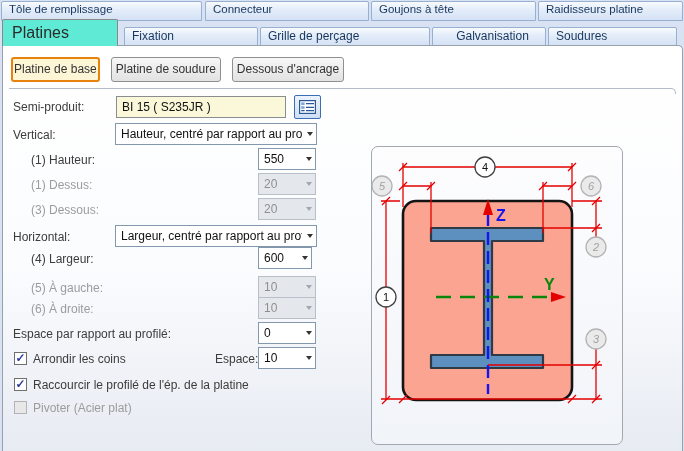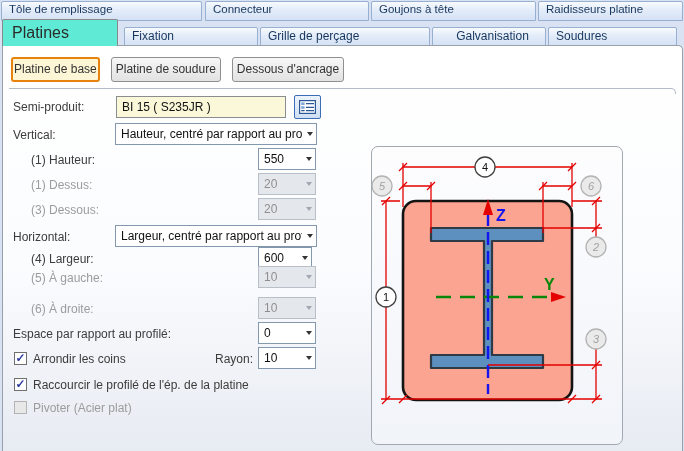--- a/index.html
+++ b/index.html
@@ -140,21 +140,21 @@
     </div>
 
     <div class="frow" style="top:201px;">
       <span class="lbl ind">(4) Largeur:</span>
       <span class="combo" style="left:255px;width:54px;">
         <span class="txt">600</span>
           <span class="arr"></span>
       </span>
     </div>
 
-    <div class="frow" style="top:220px;text-decoration:underline;">
+    <div class="frow" style="top:230px;text-decoration:underline;">
       <span class="lbl ind dis">(5) À gauche:</span>
       <span class="combo dis" style="left:255px;width:58px;">
         <span class="txt">10</span>
           <span class="arr"></span>
       </span>
     </div>
 
     <div class="frow" style="top:251px;">
       <span class="lbl ind dis">(6) À droite:</span>
       <span class="combo dis" style="left:255px;width:58px;">
@@ -169,21 +169,21 @@
         <span class="txt">0</span>
           <span class="arr"></span>
       </span>
     </div>
 
     <div class="frow" style="top:301px;">
       <span class="cb">
           <span class="mark">✓</span>
         </span>
       <span class="cb-lbl">Arrondir les coins</span>
-      <span class="lbl" style="left:212px;">Rayon:</span>
+      <span class="lbl" style="left:212px;">Espace:</span>
       <span class="combo" style="left:255px;width:58px;">
         <span class="txt">10</span>
           <span class="arr"></span>
       </span>
     </div>
 
     <div class="frow" style="top:327px;">
       <span class="cb">
           <span class="mark">✓</span>
         </span>

